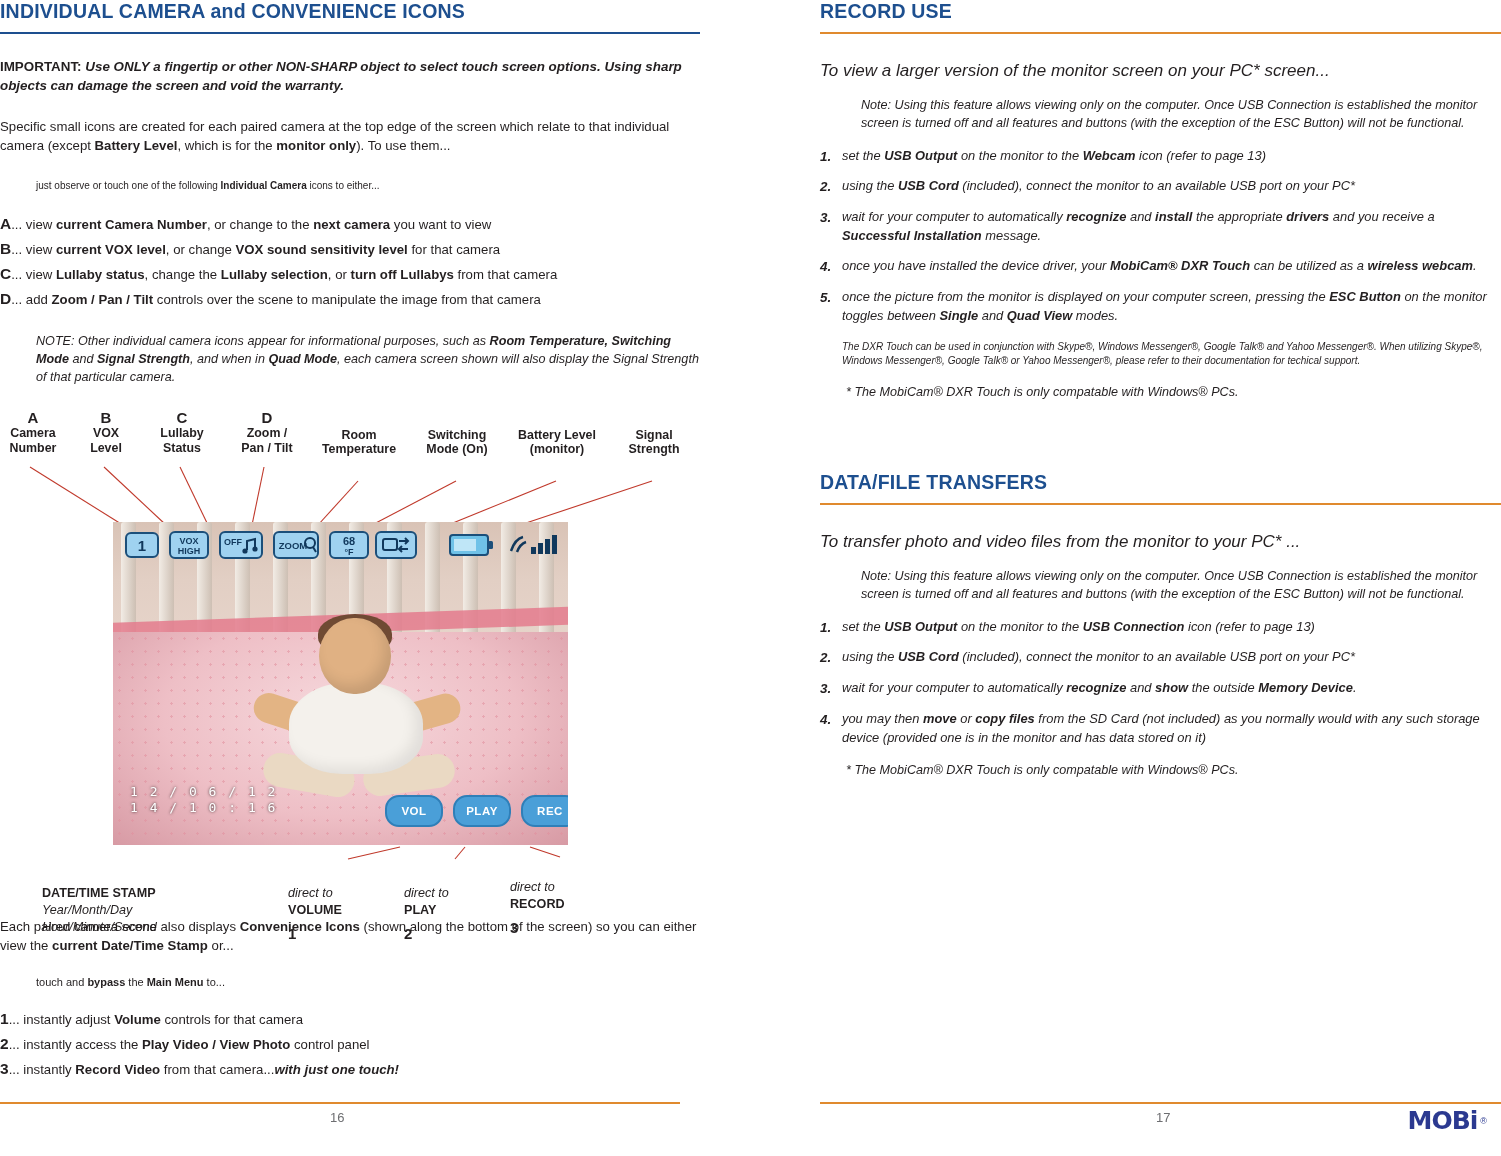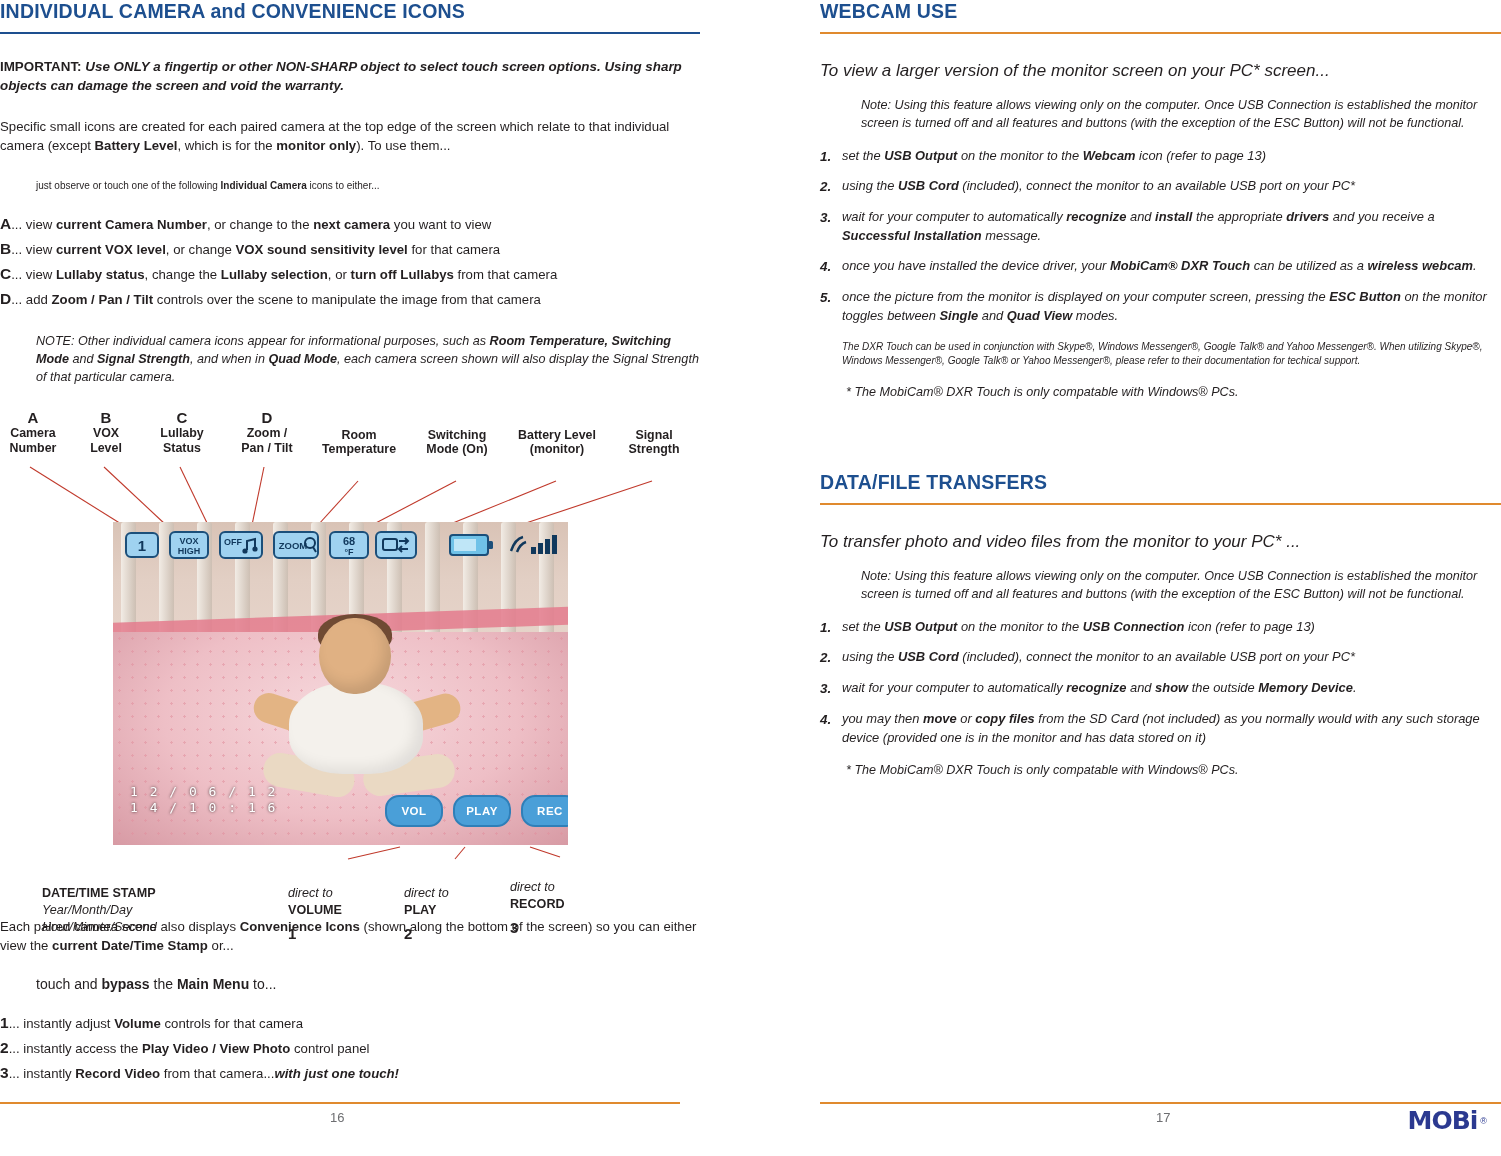--- a/index.html
+++ b/index.html
@@ -79,21 +79,21 @@
      background:#4a9fd8; border:2px solid #2f7fb8; color:#fff; font-size:11.5px; font-weight:bold;
      display:flex; align-items:center; justify-content:center; letter-spacing:.5px; }
 
   .under-labels { position:absolute; left:0; top:392px; width:700px; height:120px; }
   .ul-item { position:absolute; text-align:left; font-size:12.6px; line-height:1.35; }
   .ul-item .lab-b { font-weight:bold; }
   .ul-item .lab-i { font-style:italic; }
   .ul-num { font-size:15px; font-weight:bold; margin-top:5px; }
 
   #left-bottom { margin-top:22px; font-size:13.2px; line-height:1.45; }
-  #left-touch { margin-top:20px; margin-left:36px; font-size:14px; }
+  #left-touch { margin-top:20px; margin-left:36px; font-size:11px; }
   .num-list { margin-top:16px; }
   .num-row { font-size:13.2px; line-height:1.62; }
   .num-lead { font-size:15.5px; font-weight:bold; }
 
   
   .r-lead { margin-top:26px; font-size:17px; font-style:italic; line-height:1.3; }
   .r-note { margin-top:14px; margin-left:41px; font-size:12.6px; font-style:italic; line-height:1.45; }
   .r-steps { margin-top:14px; }
   .r-step { font-size:12.9px; font-style:italic; line-height:1.45; margin-top:12px; padding-left:22px; position:relative; }
   .r-step .snum { position:absolute; left:0; top:0; font-weight:bold; font-style:italic; font-size:13.4px; }
@@ -363,21 +363,21 @@
       </div>
       <div class="num-row">
         <span class="num-lead">3</span><span>... instantly </span><span class="b">Record Video</span><span> from that camera...</span><span class="bi">with just one touch!</span>
       </div>
     </div>
   </div>
 
   <div class="col-right">
 
     <div class="title-wrap rule-orange">
-      <h1 class="sec-title">WEBCAM USE</h1>
+      <h1 class="sec-title">RECORD USE</h1>
     </div>
 
     <p class="r-lead">To view a larger version of the monitor screen on your PC* screen...</p>
     <p class="r-note">Note: Using this feature allows viewing only on the computer. Once USB Connection is established the monitor screen is turned off and all features and buttons (with the exception of the ESC Button) will not be functional.</p>
 
     <div class="r-steps">
       <div class="r-step">
         <span class="snum">1.</span><span>set the </span><span class="bi">USB Output</span><span> on the monitor to the </span><span class="bi">Webcam</span><span> icon (refer to page 13)</span>
       </div>
       <div class="r-step">

